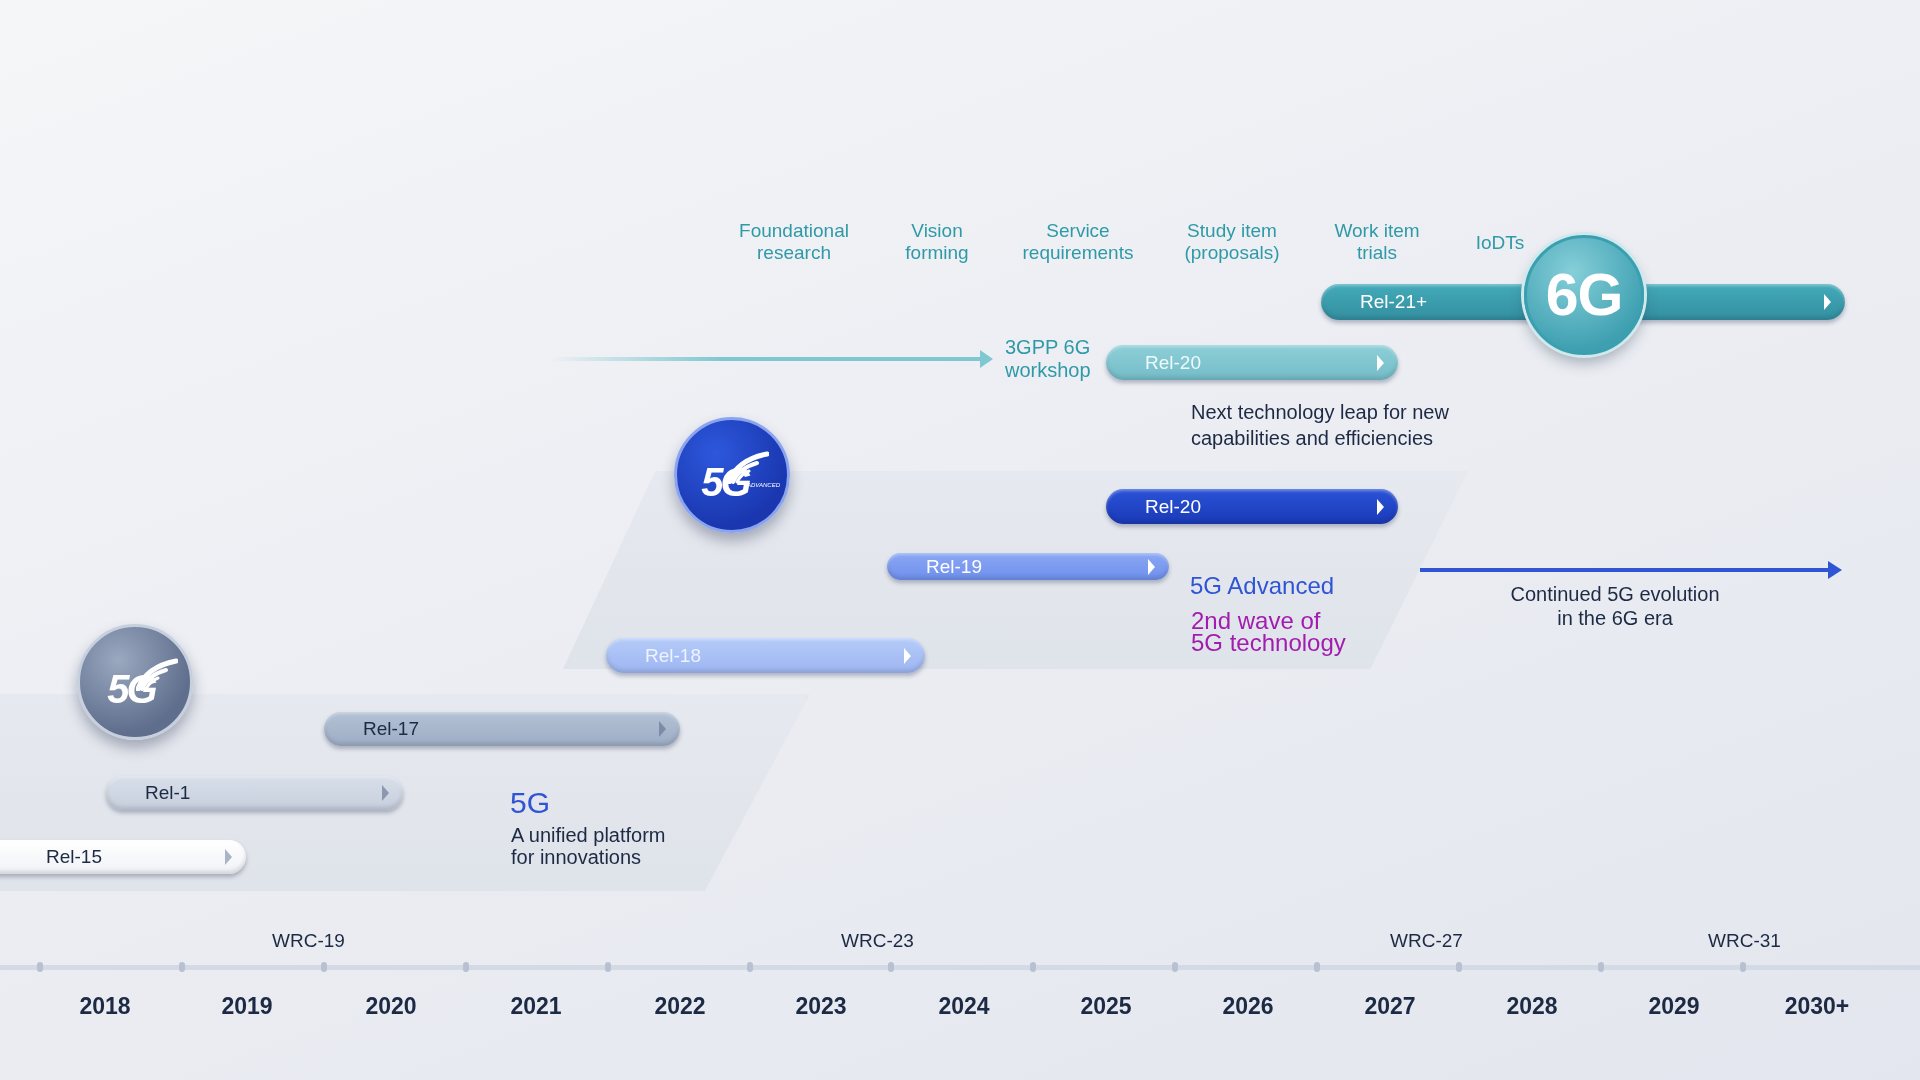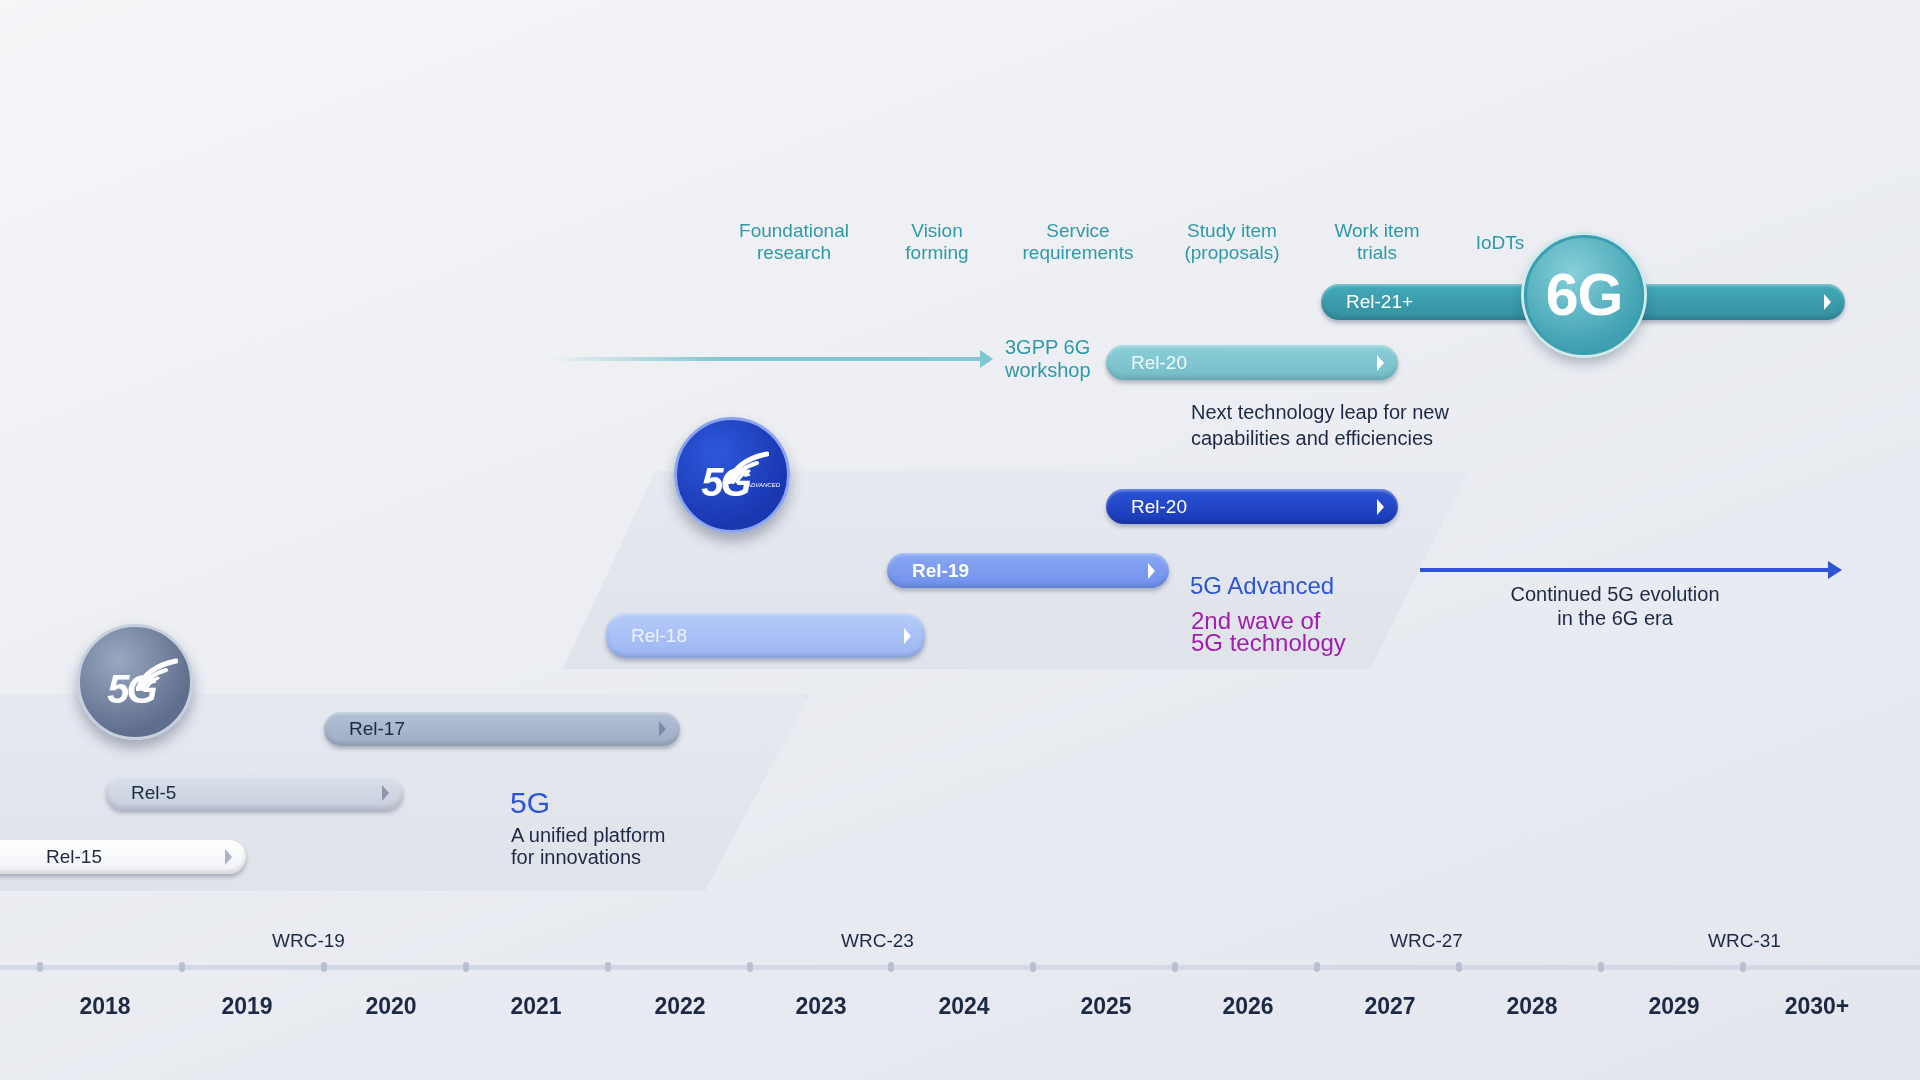--- a/index.html
+++ b/index.html
@@ -3,21 +3,21 @@
 <meta charset="utf-8">
 <style>
   *{box-sizing:border-box;margin:0;padding:0;}
   html,body{width:1920px;height:1080px;overflow:hidden;}
   body{position:relative;font-family:"Liberation Sans",sans-serif;
     background:linear-gradient(160deg,#f5f6f8 0%,#eceef3 45%,#e3e6ee 100%);}
   .abs{position:absolute;}
   .panel{position:absolute;background:linear-gradient(180deg,#e6e9ef,#dfe3ea);
     filter:drop-shadow(4px 6px 6px rgba(90,100,120,0.28));}
   .bar{position:absolute;border-radius:20px;display:flex;align-items:center;
-    padding-left:25px;font-size:19px;
+    padding-left:39px;font-size:19px;
     box-shadow:0 3px 4px rgba(60,70,100,0.35), inset 0 -3px 4px rgba(0,0,0,0.12), inset 0 2px 3px rgba(255,255,255,0.35);}
   .bar .arrow{position:absolute;right:14px;top:50%;margin-top:-8px;width:0;height:0;
     border-top:8px solid transparent;border-bottom:8px solid transparent;border-left:7px solid #fff;}
   .circle{position:absolute;border-radius:50%;display:flex;align-items:center;justify-content:center;color:#fff;
     box-shadow:0 8px 14px rgba(40,50,80,0.35);}
   .teal{color:#2f9aa7;}
   .year{position:absolute;top:976px;width:80px;margin-left:-40px;text-align:center;font-size:23px;font-weight:bold;color:#1d2a44;margin-top:17px;}
   .wrc{position:absolute;top:930px;font-size:19px;color:#1d2a44;}
   .tick{position:absolute;top:962px;width:6px;height:10px;margin-left:-3px;border-radius:3px;background:#b7c1d2;}
   .stage{position:absolute;top:220px;font-size:19px;line-height:22px;color:#2f9aa7;text-align:center;}
@@ -36,21 +36,21 @@
     <path d="M6 32 Q12 18 30 13" stroke="#fff" stroke-width="4" fill="none" stroke-linecap="round"></path>
     <path d="M10 32 Q14 24 22 21" stroke="#fff" stroke-width="3" fill="none" stroke-linecap="round"></path>
   </svg>
 </div>
 
 <div class="bar" style="left:-20px;top:840px;width:266px;height:34px;background:linear-gradient(180deg,#fff,#f0f2f6);padding-left:66px;color:#1d2a44;">
   <span>Rel-15</span>
   <span class="arrow" style="border-left-color:#aab4c6;"></span>
 </div>
 <div class="bar" style="left:106px;top:776px;width:297px;height:34px;background:linear-gradient(180deg,#d8dfe9,#c6cfdd);color:#1d2a44;">
-  <span>Rel-5</span>
+  <span>Rel-1</span>
   <span class="arrow" style="border-left-color:#8b98b0;"></span>
 </div>
 <div class="bar" style="left:324px;top:712px;width:356px;height:34px;background:linear-gradient(180deg,#b3c1d5,#9dadc4);color:#1d2a44;">
   <span>Rel-17</span>
   <span class="arrow" style="border-left-color:#7d8ca6;"></span>
 </div>
 
 <div class="abs" style="left:510px;top:786px;font-size:30px;color:#2f55d4;">5G</div>
 <div class="abs" style="left:511px;top:824px;font-size:20px;line-height:22px;color:#1d2a44;">
   <div>A unified platform</div>
@@ -60,25 +60,25 @@
 <div class="circle" style="left:674px;top:417px;width:116px;height:116px;background:radial-gradient(circle at 35% 30%,#2d58dc,#1a37b0 70%);border:3px solid #8aa4f0;">
   <span style="font-size:40px;font-weight:bold;font-style:italic;letter-spacing:-3px;margin-top:14px;margin-left:-14px;">5G</span>
   <span class="abs" style="left:70px;top:62px;font-size:6px;font-style:italic;">ADVANCED</span>
   <svg class="abs" style="left:50px;top:30px;" width="42" height="34" viewBox="0 0 42 34">
     <path d="M2 32 Q10 10 40 4" stroke="#fff" stroke-width="5" fill="none" stroke-linecap="round"></path>
     <path d="M6 32 Q12 18 30 13" stroke="#fff" stroke-width="4" fill="none" stroke-linecap="round"></path>
     <path d="M10 32 Q14 24 22 21" stroke="#fff" stroke-width="3" fill="none" stroke-linecap="round"></path>
   </svg>
 </div>
 
-<div class="bar" style="left:606px;top:613px;width:319px;height:45px;background:linear-gradient(180deg,#b5cbf8,#9db6f2);color:#eef3ff;">
+<div class="bar" style="left:606px;top:638px;width:319px;height:35px;background:linear-gradient(180deg,#b5cbf8,#9db6f2);color:#eef3ff;">
   <span>Rel-18</span>
   <span class="arrow"></span>
 </div>
-<div class="bar" style="left:887px;top:553px;width:282px;height:35px;background:linear-gradient(180deg,#8aa7f4,#6f8fec);color:#fff;font-weight:bold;">
+<div class="bar" style="left:887px;top:553px;width:282px;height:27px;background:linear-gradient(180deg,#8aa7f4,#6f8fec);color:#fff;">
   <span>Rel-19</span>
   <span class="arrow"></span>
 </div>
 <div class="bar" style="left:1106px;top:489px;width:292px;height:35px;background:linear-gradient(180deg,#2a52d6,#1a3ab8);color:#fff;">
   <span>Rel-20</span>
   <span class="arrow"></span>
 </div>
 
 <div class="abs" style="left:1190px;top:572px;font-size:24px;color:#2f55d4;">5G Advanced</div>
 <div class="abs" style="left:1191px;top:610px;font-size:24px;line-height:22px;color:#a21caf;">

